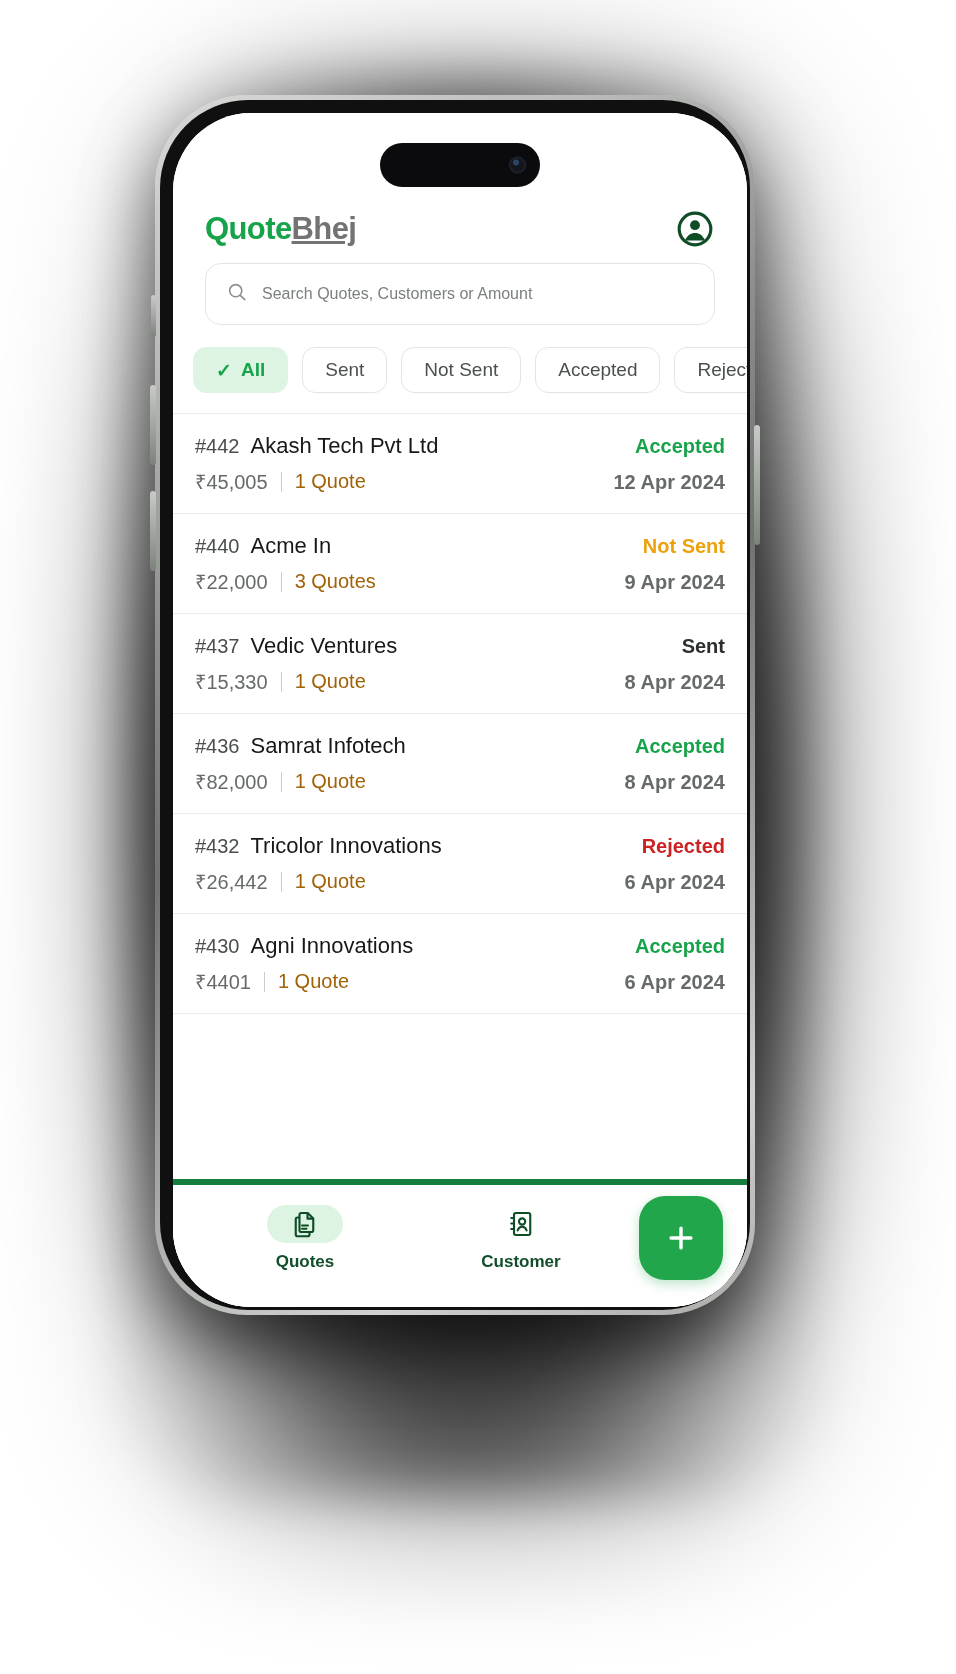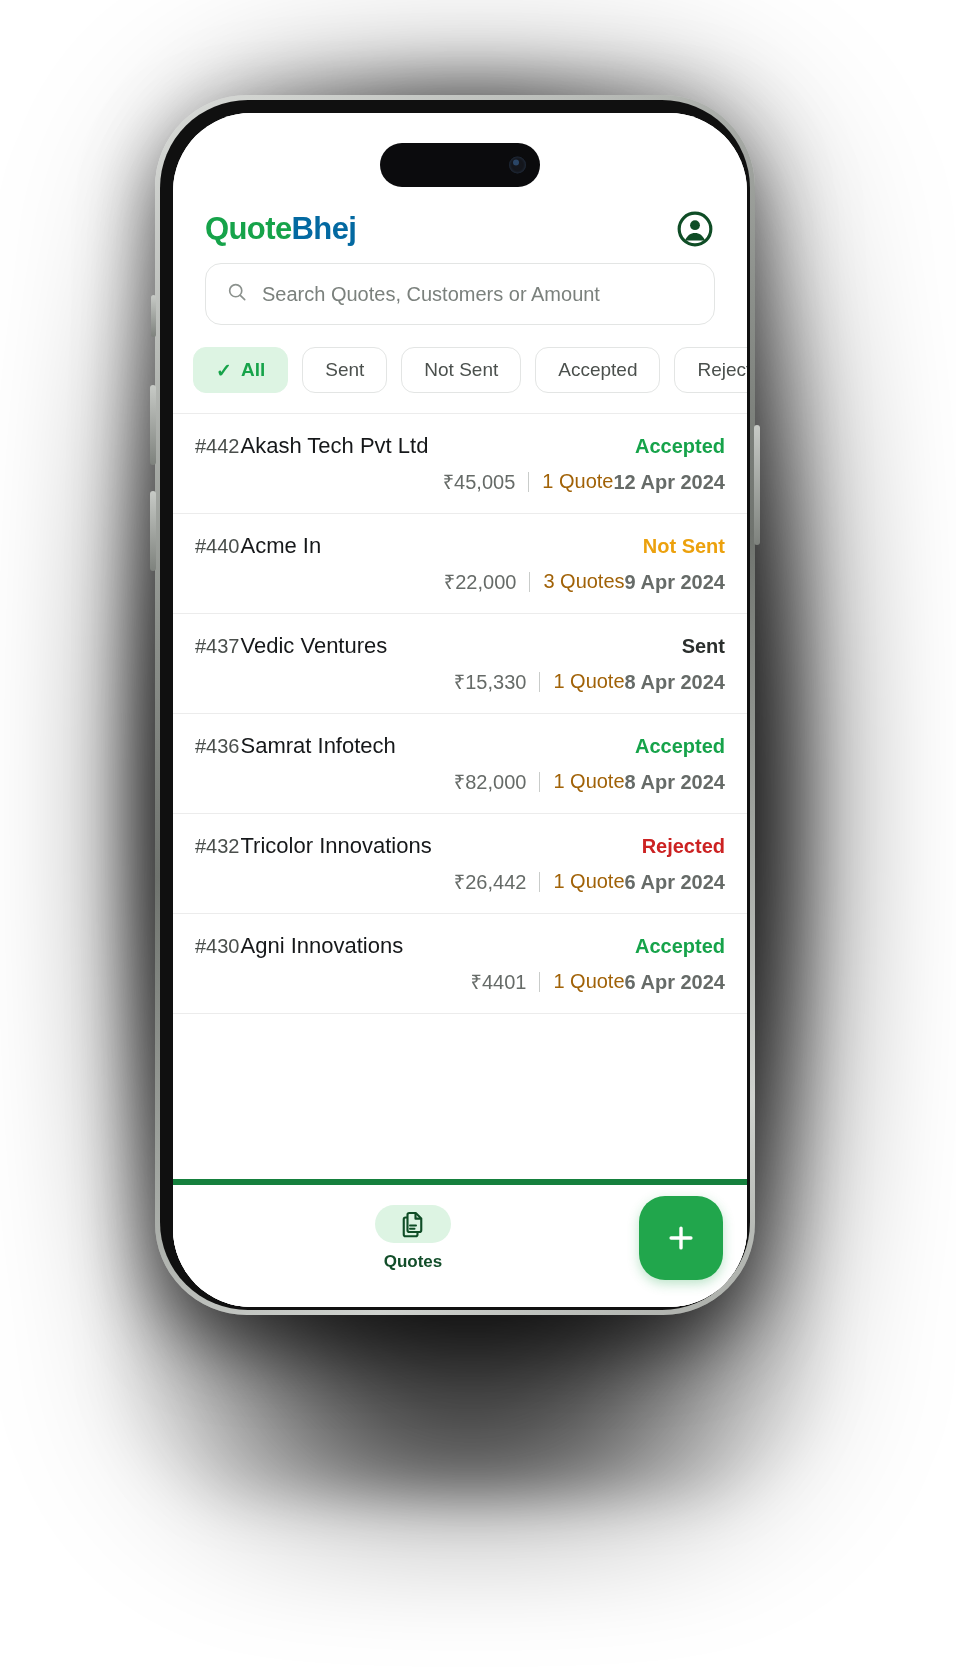--- a/index.html
+++ b/index.html
@@ -136,21 +136,21 @@
     justify-content: space-between;
     padding: 92px 32px 0 32px;
     height: 140px;
   }
   .brand {
     font-size: 31px;
     font-weight: 800;
     letter-spacing: -0.6px;
     color: #16a34a;
   }
-  .brand .dark { color: #0369a1; }
+  .brand .dark { color: #737373; text-decoration: underline; }
   .avatar-btn {
     width: 40px; height: 40px;
     display:flex; align-items:center; justify-content:center;
     cursor: pointer;
   }
 
   
   .search-wrap { padding: 10px 32px 0 32px; }
   .search-box {
     display: flex;
@@ -160,21 +160,21 @@
     border: 1px solid #e3e5e4;
     border-radius: 16px;
     padding: 0 20px;
     background: #ffffff;
   }
   .search-box input {
     flex: 1;
     border: none;
     outline: none;
     font-family: "Liberation Sans", sans-serif;
-    font-size: 20px;
+    font-size: 16px;
     color: #14532d;
     background: transparent;
   }
   .search-box input::placeholder { color: #7b817d; }
 
   
   .chips-row {
     display: flex;
     gap: 14px;
     padding: 22px 0 20px 20px;
@@ -212,30 +212,30 @@
   .quote-row {
     padding: 19px 22px 18px 22px;
     border-bottom: 1px solid #ececec;
     cursor: pointer;
   }
   .qr-top, .qr-bot {
     display: flex;
     align-items: baseline;
     justify-content: space-between;
   }
-  .qr-left-top { display: flex; align-items: baseline; gap: 1px; }
+  .qr-left-top { display: flex; align-items: baseline; gap: 11px; }
   .qr-id { font-size: 20px; color: #4a4f4c; }
   .qr-name { font-size: 22px; font-weight: 400; color: #16181a; }
   .qr-status { font-size: 20px; font-weight: 700; }
   .st-accepted { color: #16a34a; }
   .st-notsent  { color: #eca10d; }
   .st-sent     { color: #2b2f2d; }
   .st-rejected { color: #cc2222; }
 
-  .qr-bot { margin-top: 9px; justify-content: flex-end; }
+  .qr-bot { margin-top: 9px; }
   .qr-left-bot { display: flex; align-items: center; gap: 13px; }
   .qr-amount { font-size: 20px; color: #666b68; }
   .qr-divider { width: 1px; height: 20px; background: #c9ccca; display:inline-block; }
   .qr-count { font-size: 20px; color: #a16207; }
   .qr-date { font-size: 20px; color: #666b68; font-weight: bold; }
 
   
   .bottom-nav {
     height: 128px;
     border-top: 6px solid #15803d;
@@ -457,20 +457,33 @@
                     <svg width="30" height="30" viewBox="0 0 24 24" fill="none">
                       <path d="M9 3.2h5.2L18.6 7.6V17a1.4 1.4 0 0 1-1.4 1.4H9A1.4 1.4 0 0 1 7.6 17V4.6A1.4 1.4 0 0 1 9 3.2Z" stroke="#0f4d26" stroke-width="1.7" stroke-linejoin="round"></path>
                       <path d="M14 3.4v4.3h4.3" stroke="#0f4d26" stroke-width="1.7" stroke-linejoin="round"></path>
                       <path d="M15.6 18.6v1.8A1.4 1.4 0 0 1 14.2 21.8H6a1.4 1.4 0 0 1-1.4-1.4V8.2A1.4 1.4 0 0 1 6 6.8h1.5" stroke="#0f4d26" stroke-width="1.7" stroke-linejoin="round"></path>
                       <line x1="9.6" y1="13.2" x2="14.4" y2="13.2" stroke="#0f4d26" stroke-width="1.6" stroke-linecap="round"></line>
                       <line x1="9.6" y1="15.8" x2="13.2" y2="15.8" stroke="#0f4d26" stroke-width="1.6" stroke-linecap="round"></line>
                     </svg>
                   </div>
                   <div class="nav-label">Quotes</div>
                 </div>
+                <div class="nav-item">
+                  <div class="nav-icon-pill">
+                    <svg width="30" height="30" viewBox="0 0 24 24" fill="none">
+                      <rect x="6.4" y="3.2" width="13" height="17.6" rx="1.6" stroke="#0f4d26" stroke-width="1.7"></rect>
+                      <circle cx="12.9" cy="10" r="2.5" stroke="#0f4d26" stroke-width="1.7"></circle>
+                      <path d="M9.3 17.2c.7-2 2-3 3.6-3s2.9 1 3.6 3" stroke="#0f4d26" stroke-width="1.7" stroke-linecap="round"></path>
+                      <line x1="4.2" y1="7.2" x2="6.4" y2="7.2" stroke="#0f4d26" stroke-width="1.7" stroke-linecap="round"></line>
+                      <line x1="4.2" y1="11.6" x2="6.4" y2="11.6" stroke="#0f4d26" stroke-width="1.7" stroke-linecap="round"></line>
+                      <line x1="4.2" y1="16" x2="6.4" y2="16" stroke="#0f4d26" stroke-width="1.7" stroke-linecap="round"></line>
+                    </svg>
+                  </div>
+                  <div class="nav-label">Customer</div>
+                </div>
               </div>
             <div class="fab">
               <svg width="34" height="34" viewBox="0 0 24 24">
                 <line x1="12" y1="5" x2="12" y2="19" stroke="#ffffff" stroke-width="2.4" stroke-linecap="round"></line>
                 <line x1="5" y1="12" x2="19" y2="12" stroke="#ffffff" stroke-width="2.4" stroke-linecap="round"></line>
               </svg>
             </div>
           </div>
 
         </div>

